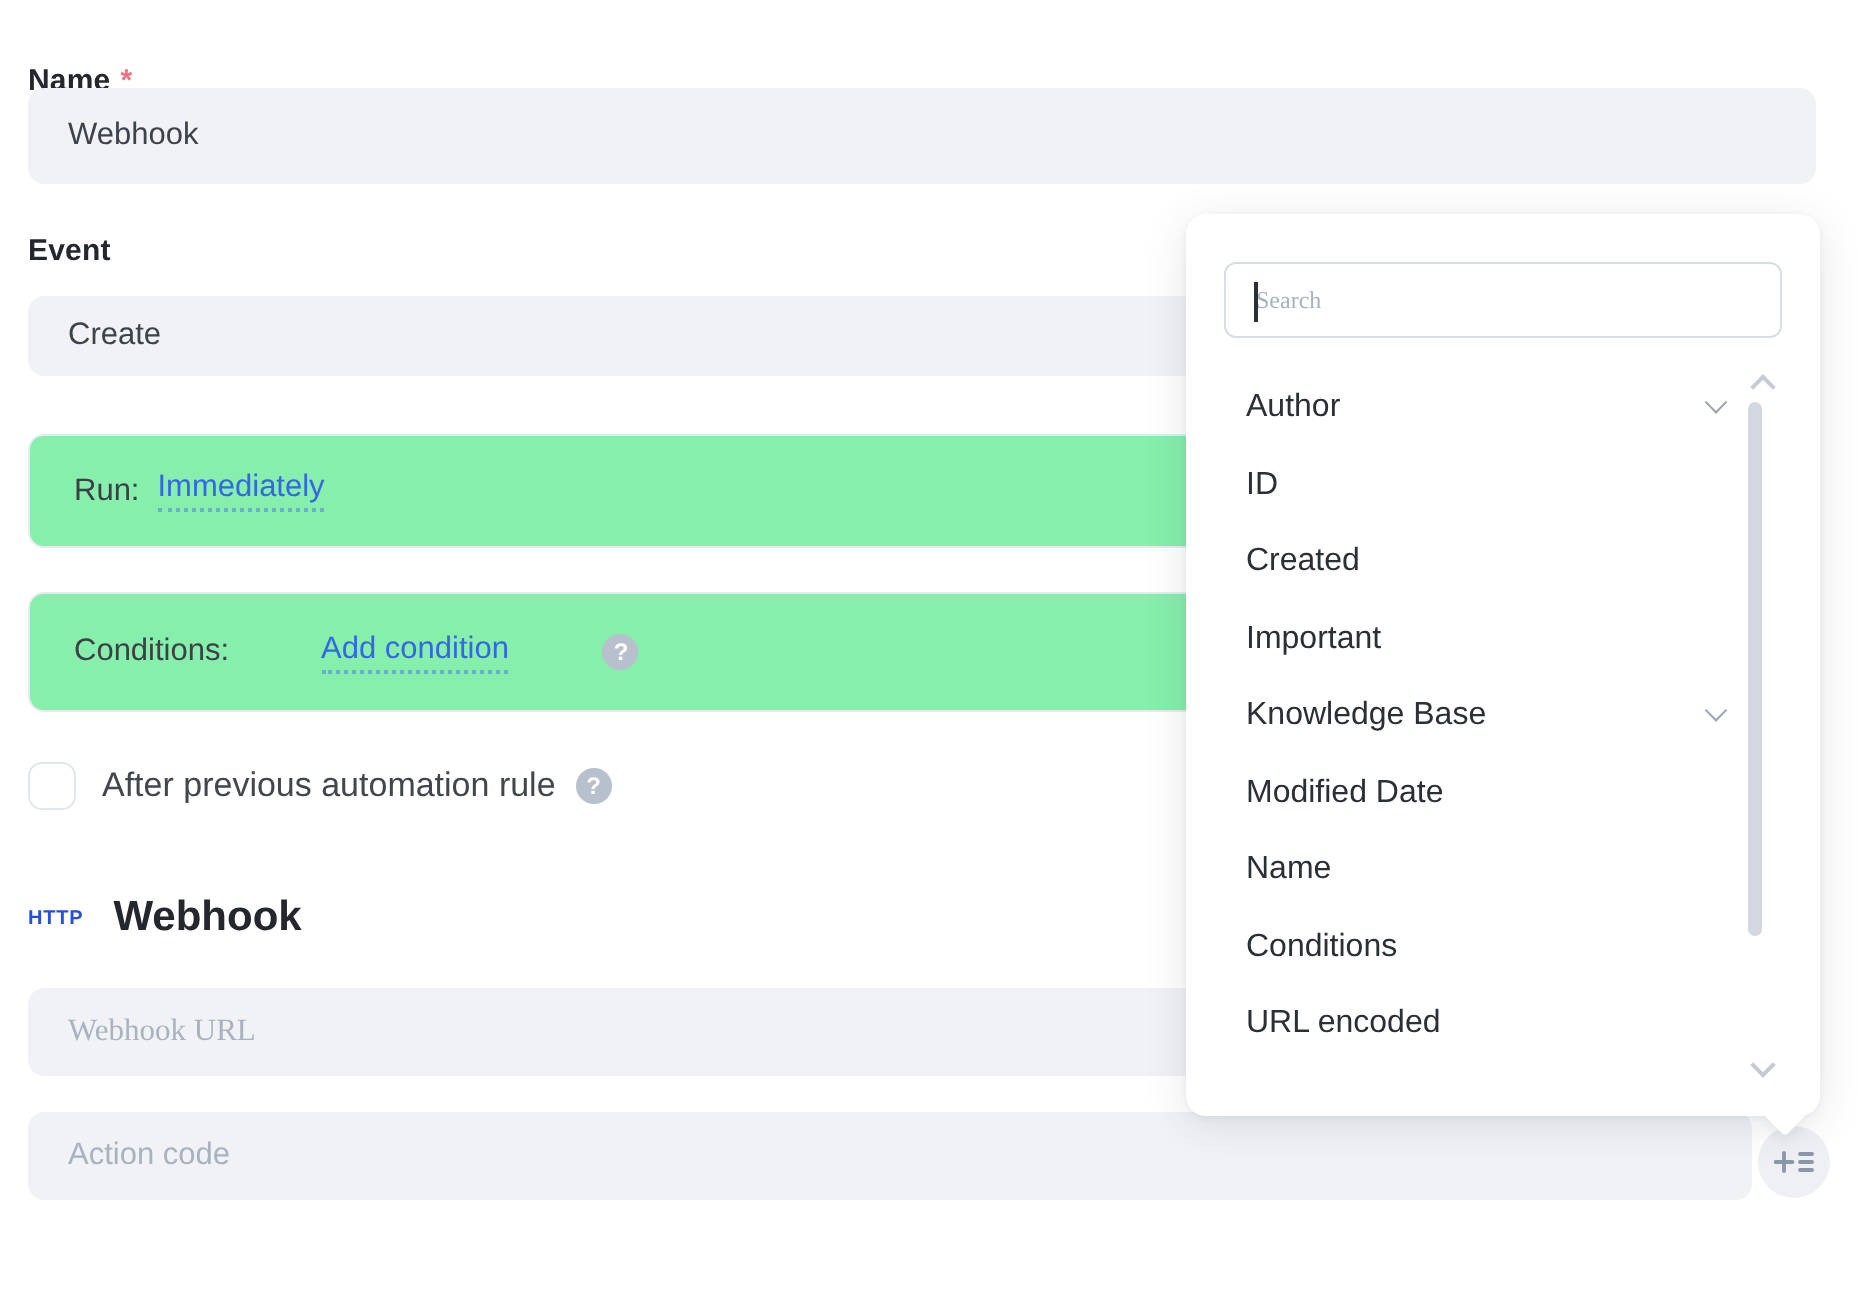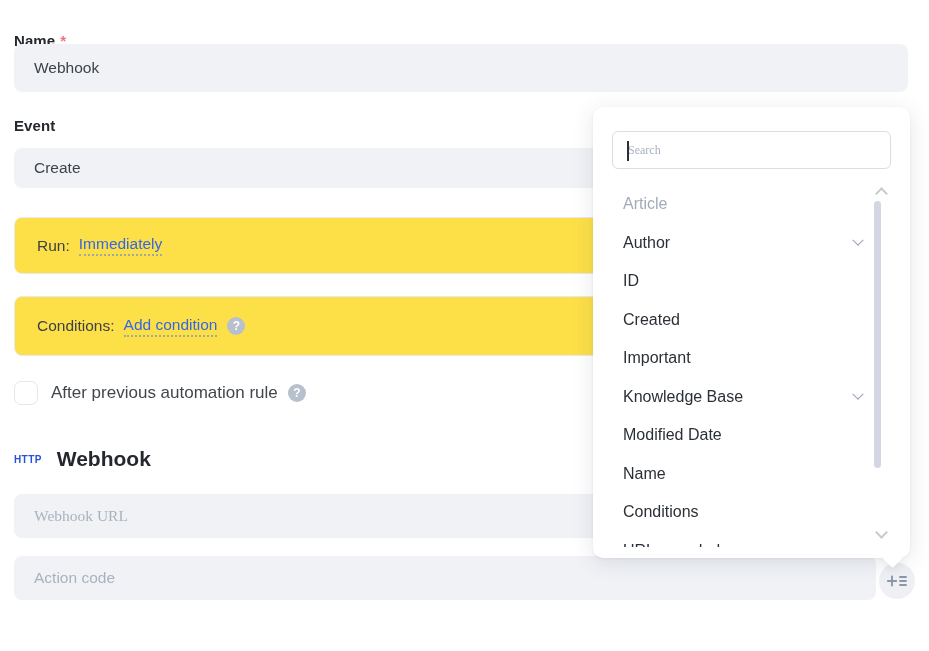--- a/index.html
+++ b/index.html
@@ -12,25 +12,25 @@
 
   .gray-input { position:absolute; left:14px; background:#f0f2f6; border:none; outline:none;
     border-radius:8px; padding:0 20px; font-size:15.5px; color:#3e434b;
     font-family:"Liberation Sans","DejaVu Sans",sans-serif; }
   .gray-input::placeholder { color:#a9b2bf; opacity:1; }
 
   .select-box { position:absolute; left:14px; top:148px; width:894px; height:40px;
     background:#f0f2f6; border-radius:8px; display:flex; align-items:center;
     padding:0 20px; font-size:15.5px; color:#3e434b; cursor:pointer; }
 
-  .card { position:absolute; left:14px; width:894px; background:#fde047;
+  .card { position:absolute; left:14px; width:894px; background:#86efac;
     border:1px solid #e8eaef; border-radius:8px; display:flex; align-items:center;
     padding:0 22px; font-size:15.5px; color:#3c4147; }
   .card.run { top:217px; height:57px; }
-  .card.conditions { top:296px; height:60px; }
+  .card.conditions { top:296px; height:60px;gap:37px; }
   .link { color:#3566e3; margin-left:9px; cursor:pointer; text-decoration:none;
     border-bottom:2px dotted rgba(82,126,229,.55); padding-bottom:1px; }
   .link.medium { font-weight:500; }
 
   .help-icon { width:18px; height:18px; border-radius:50%; background:#b7c0cc; color:#fff;
     font-size:12px; font-weight:700; display:inline-flex; align-items:center; justify-content:center;
     margin-left:10px; cursor:pointer; flex:0 0 auto; }
 
   .checkbox-row { position:absolute; left:14px; top:381px; display:flex; align-items:center; }
   .checkbox { width:24px; height:24px; background:#fff; border:1.5px solid #e2e6ed;
@@ -130,23 +130,20 @@
 
   <div class="panel">
     <div class="panel-arrow"></div>
 
     <div class="search-box">
       <input placeholder="Search" style="">
       <span class="caret"></span>
     </div>
 
     <div class="dropdown-list">
-      <div class="dd-item group">
-        <span>Article</span>
-      </div>
       <div class="dd-item">
         <span>Author</span>
         <span class="row-chev"></span>
       </div>
       <div class="dd-item">
         <span>ID</span>
       </div>
       <div class="dd-item">
         <span>Created</span>
       </div>

